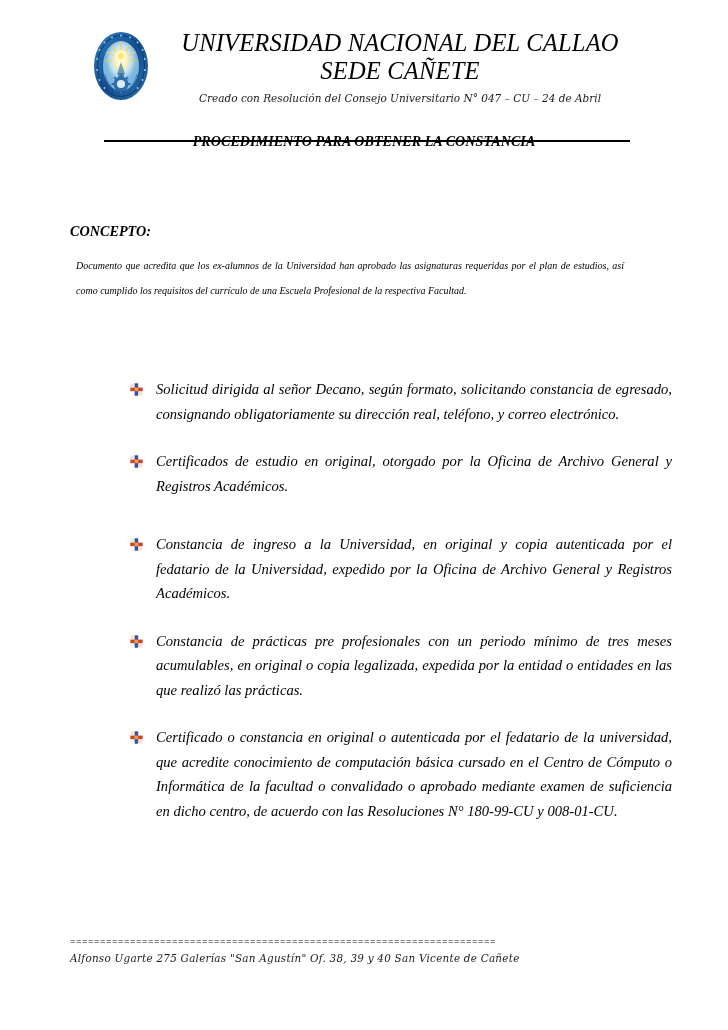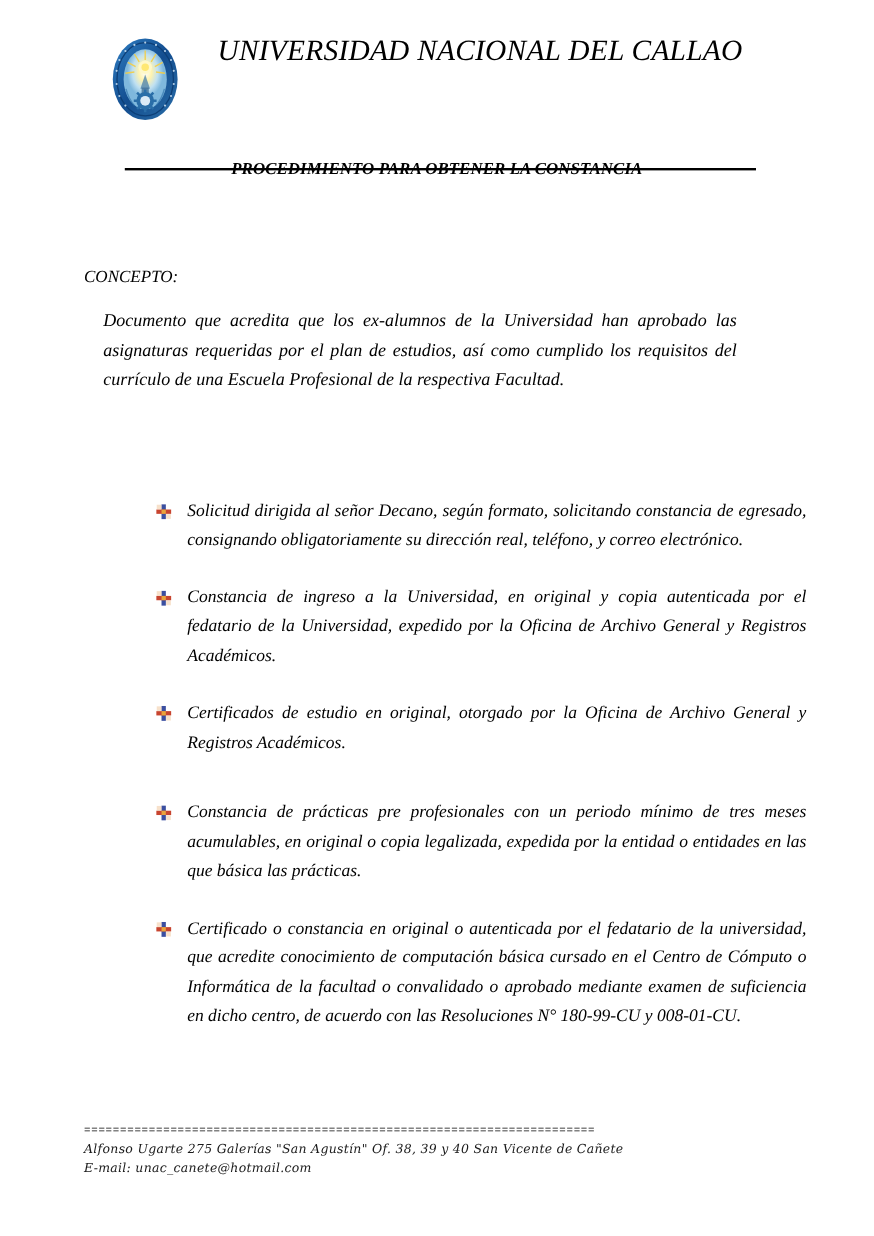--- a/index.html
+++ b/index.html
@@ -101,34 +101,34 @@
   
   .body-area {
     position: absolute;
     left: 70px;
     top: 222px;
     width: 560px;
   }
 
   .sec-head {
     font-family: "Liberation Serif", "DejaVu Serif", serif;
-    font-weight: normal;
+    font-weight: bold;
     font-style: italic;
     font-size: 14.2px;
     line-height: 18px;
     margin: 0 0 14px 0;
   }
 
   .para {
     font-family: "Liberation Serif", "DejaVu Serif", serif;
     font-style: italic;
-    font-size: 15px;
+    font-size: 10px;
     line-height: 24.5px;
     text-align: justify;
-    margin: 16px;
+    margin: 6px;
   }
 
   .gap-lg { height: 30px; }
   .gap-md { height: 22px; }
 
   .intro-para {
     margin-left: 44px;
     width: 516px;
   }
 
@@ -274,22 +274,24 @@
           <line x1="24.6" y1="58.4" x2="22.2" y2="60.8"></line>
         </g>
 
         <path d="M13 44 Q15 52 20 58" stroke="#2a6ea8" stroke-width="1.2" fill="none" opacity="0.6"></path>
         <path d="M45 44 Q43 52 38 58" stroke="#2a6ea8" stroke-width="1.2" fill="none" opacity="0.6"></path>
       </svg>
     </div>
 
     <div class="lh-text">
       <div class="uni-line1">UNIVERSIDAD NACIONAL DEL CALLAO</div>
+      <div class="uni-line2">SEDE CAÑETE</div>
     </div>
 
+    <div class="lh-sub">Creado con Resolución del Consejo Universitario N° 047 – CU – 24 de Abril</div>
 
     <div class="header-rule"></div>
   </div>
 
   <div class="doc-title">
     <span class="t1">PROCEDIMIENTO PARA OBTENER LA CONSTANCIA</span>
   </div>
 
   <div class="body-area">
 
@@ -311,57 +313,57 @@
             <rect x="4.6" y="0.3" width="3.6" height="12.4" fill="#3b4fa0"></rect>
             <rect x="0.3" y="4.6" width="12.4" height="3.6" fill="#c8442f"></rect>
             <rect x="4.6" y="4.6" width="3.6" height="3.6" fill="#e8a33d"></rect>
             <rect x="0.6" y="0.6" width="4" height="4" fill="#f0c9a0" opacity="0.55"></rect>
             <rect x="8.4" y="8.4" width="4" height="4" fill="#f0c9a0" opacity="0.55"></rect>
           </svg>
         </span>
         <span class="req-text">Solicitud dirigida al señor Decano, según formato, solicitando constancia de egresado, consignando obligatoriamente su dirección real, teléfono, y correo electrónico.</span>
       </li>
 
+      <li class="req-item" style="margin-bottom:34px;">
+        <span class="bullet-marker">
+          <svg viewBox="0 0 13 13" xmlns="http://www.w3.org/2000/svg">
+            <rect x="4.6" y="0.3" width="3.6" height="12.4" fill="#3b4fa0"></rect>
+            <rect x="0.3" y="4.6" width="12.4" height="3.6" fill="#c8442f"></rect>
+            <rect x="4.6" y="4.6" width="3.6" height="3.6" fill="#e8a33d"></rect>
+            <rect x="0.6" y="0.6" width="4" height="4" fill="#f0c9a0" opacity="0.55"></rect>
+            <rect x="8.4" y="8.4" width="4" height="4" fill="#f0c9a0" opacity="0.55"></rect>
+          </svg>
+        </span>
+        <span class="req-text">Certificados de estudio en original, otorgado por la Oficina de Archivo General y Registros Académicos.</span>
+      </li>
+
       <li class="req-item">
         <span class="bullet-marker">
           <svg viewBox="0 0 13 13" xmlns="http://www.w3.org/2000/svg">
             <rect x="4.6" y="0.3" width="3.6" height="12.4" fill="#3b4fa0"></rect>
             <rect x="0.3" y="4.6" width="12.4" height="3.6" fill="#c8442f"></rect>
             <rect x="4.6" y="4.6" width="3.6" height="3.6" fill="#e8a33d"></rect>
             <rect x="0.6" y="0.6" width="4" height="4" fill="#f0c9a0" opacity="0.55"></rect>
             <rect x="8.4" y="8.4" width="4" height="4" fill="#f0c9a0" opacity="0.55"></rect>
           </svg>
         </span>
         <span class="req-text">Constancia de ingreso a la Universidad, en original y copia autenticada por el fedatario de la Universidad, expedido por la Oficina de Archivo General y Registros Académicos.</span>
       </li>
 
-      <li class="req-item" style="margin-bottom:34px;">
-        <span class="bullet-marker">
-          <svg viewBox="0 0 13 13" xmlns="http://www.w3.org/2000/svg">
-            <rect x="4.6" y="0.3" width="3.6" height="12.4" fill="#3b4fa0"></rect>
-            <rect x="0.3" y="4.6" width="12.4" height="3.6" fill="#c8442f"></rect>
-            <rect x="4.6" y="4.6" width="3.6" height="3.6" fill="#e8a33d"></rect>
-            <rect x="0.6" y="0.6" width="4" height="4" fill="#f0c9a0" opacity="0.55"></rect>
-            <rect x="8.4" y="8.4" width="4" height="4" fill="#f0c9a0" opacity="0.55"></rect>
-          </svg>
-        </span>
-        <span class="req-text">Certificados de estudio en original, otorgado por la Oficina de Archivo General y Registros Académicos.</span>
-      </li>
-
       <li class="req-item">
         <span class="bullet-marker">
           <svg viewBox="0 0 13 13" xmlns="http://www.w3.org/2000/svg">
             <rect x="4.6" y="0.3" width="3.6" height="12.4" fill="#3b4fa0"></rect>
             <rect x="0.3" y="4.6" width="12.4" height="3.6" fill="#c8442f"></rect>
             <rect x="4.6" y="4.6" width="3.6" height="3.6" fill="#e8a33d"></rect>
             <rect x="0.6" y="0.6" width="4" height="4" fill="#f0c9a0" opacity="0.55"></rect>
             <rect x="8.4" y="8.4" width="4" height="4" fill="#f0c9a0" opacity="0.55"></rect>
           </svg>
         </span>
-        <span class="req-text">Constancia de prácticas pre profesionales con un periodo mínimo de tres meses acumulables, en original o copia legalizada, expedida por la entidad o entidades en las que básica las prácticas.</span>
+        <span class="req-text">Constancia de prácticas pre profesionales con un periodo mínimo de tres meses acumulables, en original o copia legalizada, expedida por la entidad o entidades en las que realizó las prácticas.</span>
       </li>
 
       <li class="req-item">
         <span class="bullet-marker">
           <svg viewBox="0 0 13 13" xmlns="http://www.w3.org/2000/svg">
             <rect x="4.6" y="0.3" width="3.6" height="12.4" fill="#3b4fa0"></rect>
             <rect x="0.3" y="4.6" width="12.4" height="3.6" fill="#c8442f"></rect>
             <rect x="4.6" y="4.6" width="3.6" height="3.6" fill="#e8a33d"></rect>
             <rect x="0.6" y="0.6" width="4" height="4" fill="#f0c9a0" opacity="0.55"></rect>
             <rect x="8.4" y="8.4" width="4" height="4" fill="#f0c9a0" opacity="0.55"></rect>
@@ -372,16 +374,15 @@
 
     </ul>
   </div>
 
   <div class="footer">
     <div class="foot-rule">=======================================================================</div>
 
     <div class="foot-line">Alfonso Ugarte 275 Galerías "San Agustín" Of. 38, 39 y 40 San Vicente de Cañete</div>
 
 
-    <div class="foot-line">E-mail: unac_canete@hotmail.com</div>
   </div>
 
 </div>
 
 </body></html>

